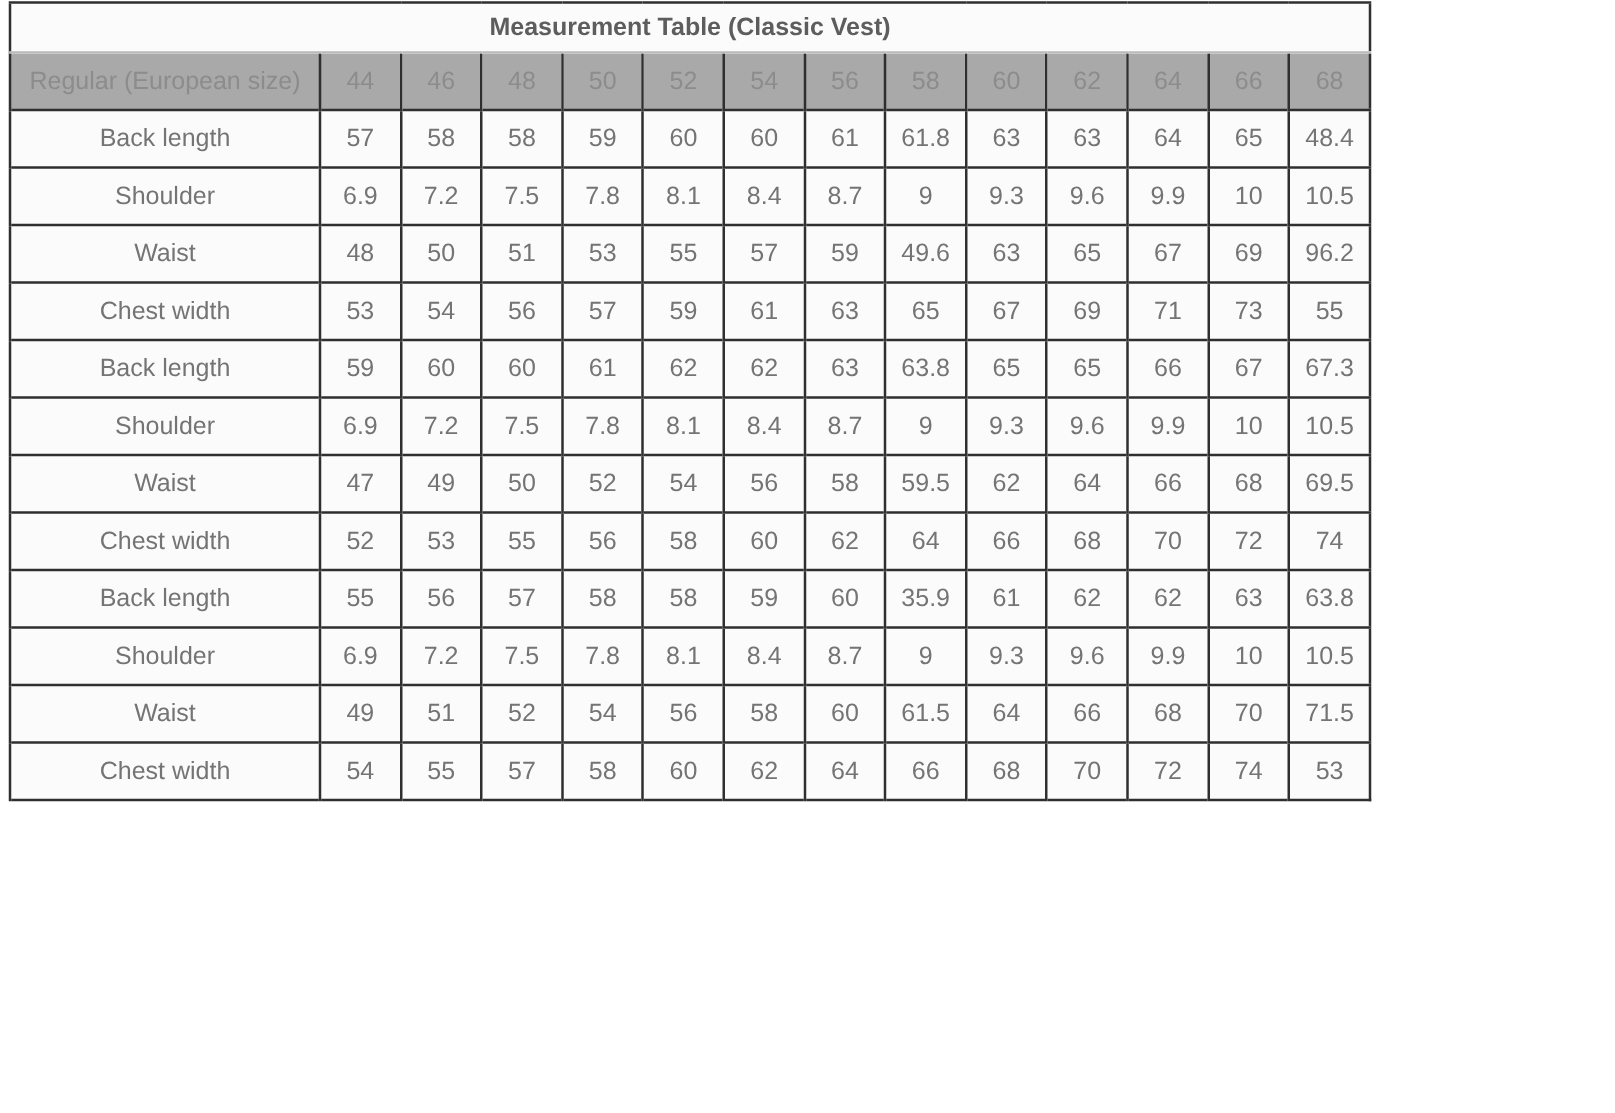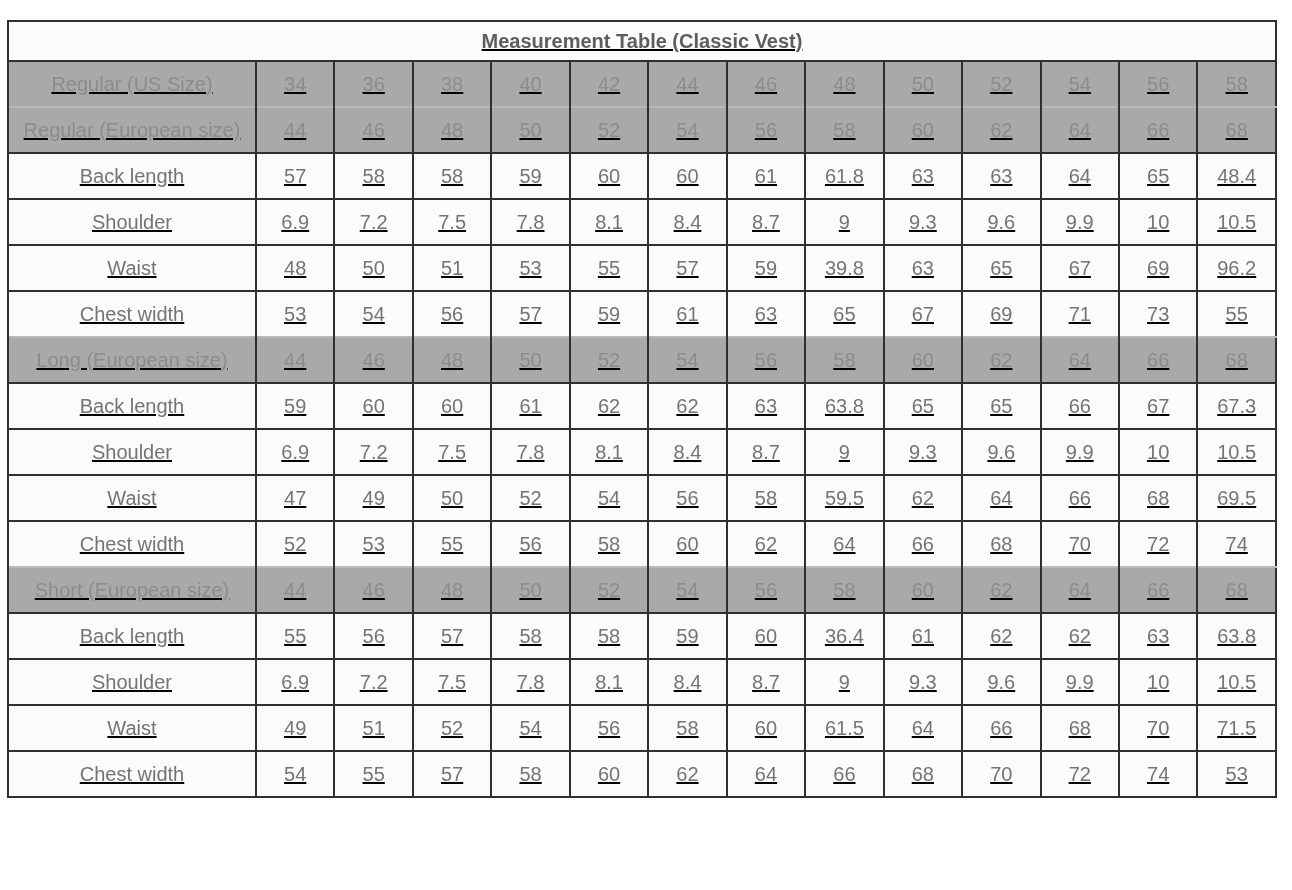--- a/index.html
+++ b/index.html
@@ -15,26 +15,25 @@
   html, body {
     margin: 0;
     padding: 0;
     width: 1292px;
     height: 890px;
     background: var(--page_bg, #ffffff);
     overflow: hidden;
     font-family: "Liberation Sans", "DejaVu Sans", sans-serif;
   }
   table.measure {
-    margin: 20px 7px;
-    width: 1270px;
+    margin: 1px 7px;
+    width: 1090px;
     border-collapse: collapse;
     table-layout: fixed;
     border: 2px solid var(--border, #2f2f2f);
-    text-decoration: underline;
   }
   col.label-col { width: 248px; }
   td {
     height: 44px;
     padding: 0 2px;
     text-align: center;
     vertical-align: middle;
     font-size: 20px;
     border-left: 2px solid var(--border, #2f2f2f);
     border-top: 2px solid var(--border, #2f2f2f);
@@ -66,36 +65,20 @@
 
 <table class="measure">
   <colgroup>
     <col class="label-col">
     <col span="13">
   </colgroup>
   <tbody>
     <tr class="title-row">
       <td colspan="14">Measurement Table (Classic Vest)</td>
     </tr>
-  <tr class="size-header">
-        <td>Regular (US Size)</td>
-        <td>34</td>
-        <td>36</td>
-        <td>38</td>
-        <td>40</td>
-        <td>42</td>
-        <td>44</td>
-        <td>46</td>
-        <td>48</td>
-        <td>50</td>
-        <td>52</td>
-        <td>54</td>
-        <td>56</td>
-        <td>58</td>
-      </tr>
       <tr class="size-header inner">
         <td>Regular (European size)</td>
         <td>44</td>
         <td>46</td>
         <td>48</td>
         <td>50</td>
         <td>52</td>
         <td>54</td>
         <td>56</td>
         <td>58</td>
@@ -139,21 +122,21 @@
       </tr>
       <tr class="measurement">
         <td>Waist</td>
         <td>48</td>
         <td>50</td>
         <td>51</td>
         <td>53</td>
         <td>55</td>
         <td>57</td>
         <td>59</td>
-        <td>39.8</td>
+        <td>49.6</td>
         <td>63</td>
         <td>65</td>
         <td>67</td>
         <td>69</td>
         <td>96.2</td>
       </tr>
       <tr class="measurement">
         <td>Chest width</td>
         <td>53</td>
         <td>54</td>
@@ -161,36 +144,20 @@
         <td>57</td>
         <td>59</td>
         <td>61</td>
         <td>63</td>
         <td>65</td>
         <td>67</td>
         <td>69</td>
         <td>71</td>
         <td>73</td>
         <td>55</td>
-      </tr>
-      <tr class="size-header inner">
-        <td>Long (European size)</td>
-        <td>44</td>
-        <td>46</td>
-        <td>48</td>
-        <td>50</td>
-        <td>52</td>
-        <td>54</td>
-        <td>56</td>
-        <td>58</td>
-        <td>60</td>
-        <td>62</td>
-        <td>64</td>
-        <td>66</td>
-        <td>68</td>
       </tr>
       <tr class="measurement">
         <td>Back length</td>
         <td>59</td>
         <td>60</td>
         <td>60</td>
         <td>61</td>
         <td>62</td>
         <td>62</td>
         <td>63</td>
@@ -242,46 +209,30 @@
         <td>58</td>
         <td>60</td>
         <td>62</td>
         <td>64</td>
         <td>66</td>
         <td>68</td>
         <td>70</td>
         <td>72</td>
         <td>74</td>
       </tr>
-      <tr class="size-header inner">
-        <td>Short (European size)</td>
-        <td>44</td>
-        <td>46</td>
-        <td>48</td>
-        <td>50</td>
-        <td>52</td>
-        <td>54</td>
-        <td>56</td>
-        <td>58</td>
-        <td>60</td>
-        <td>62</td>
-        <td>64</td>
-        <td>66</td>
-        <td>68</td>
-      </tr>
       <tr class="measurement">
         <td>Back length</td>
         <td>55</td>
         <td>56</td>
         <td>57</td>
         <td>58</td>
         <td>58</td>
         <td>59</td>
         <td>60</td>
-        <td>36.4</td>
+        <td>35.9</td>
         <td>61</td>
         <td>62</td>
         <td>62</td>
         <td>63</td>
         <td>63.8</td>
       </tr>
       <tr class="measurement">
         <td>Shoulder</td>
         <td>6.9</td>
         <td>7.2</td>

